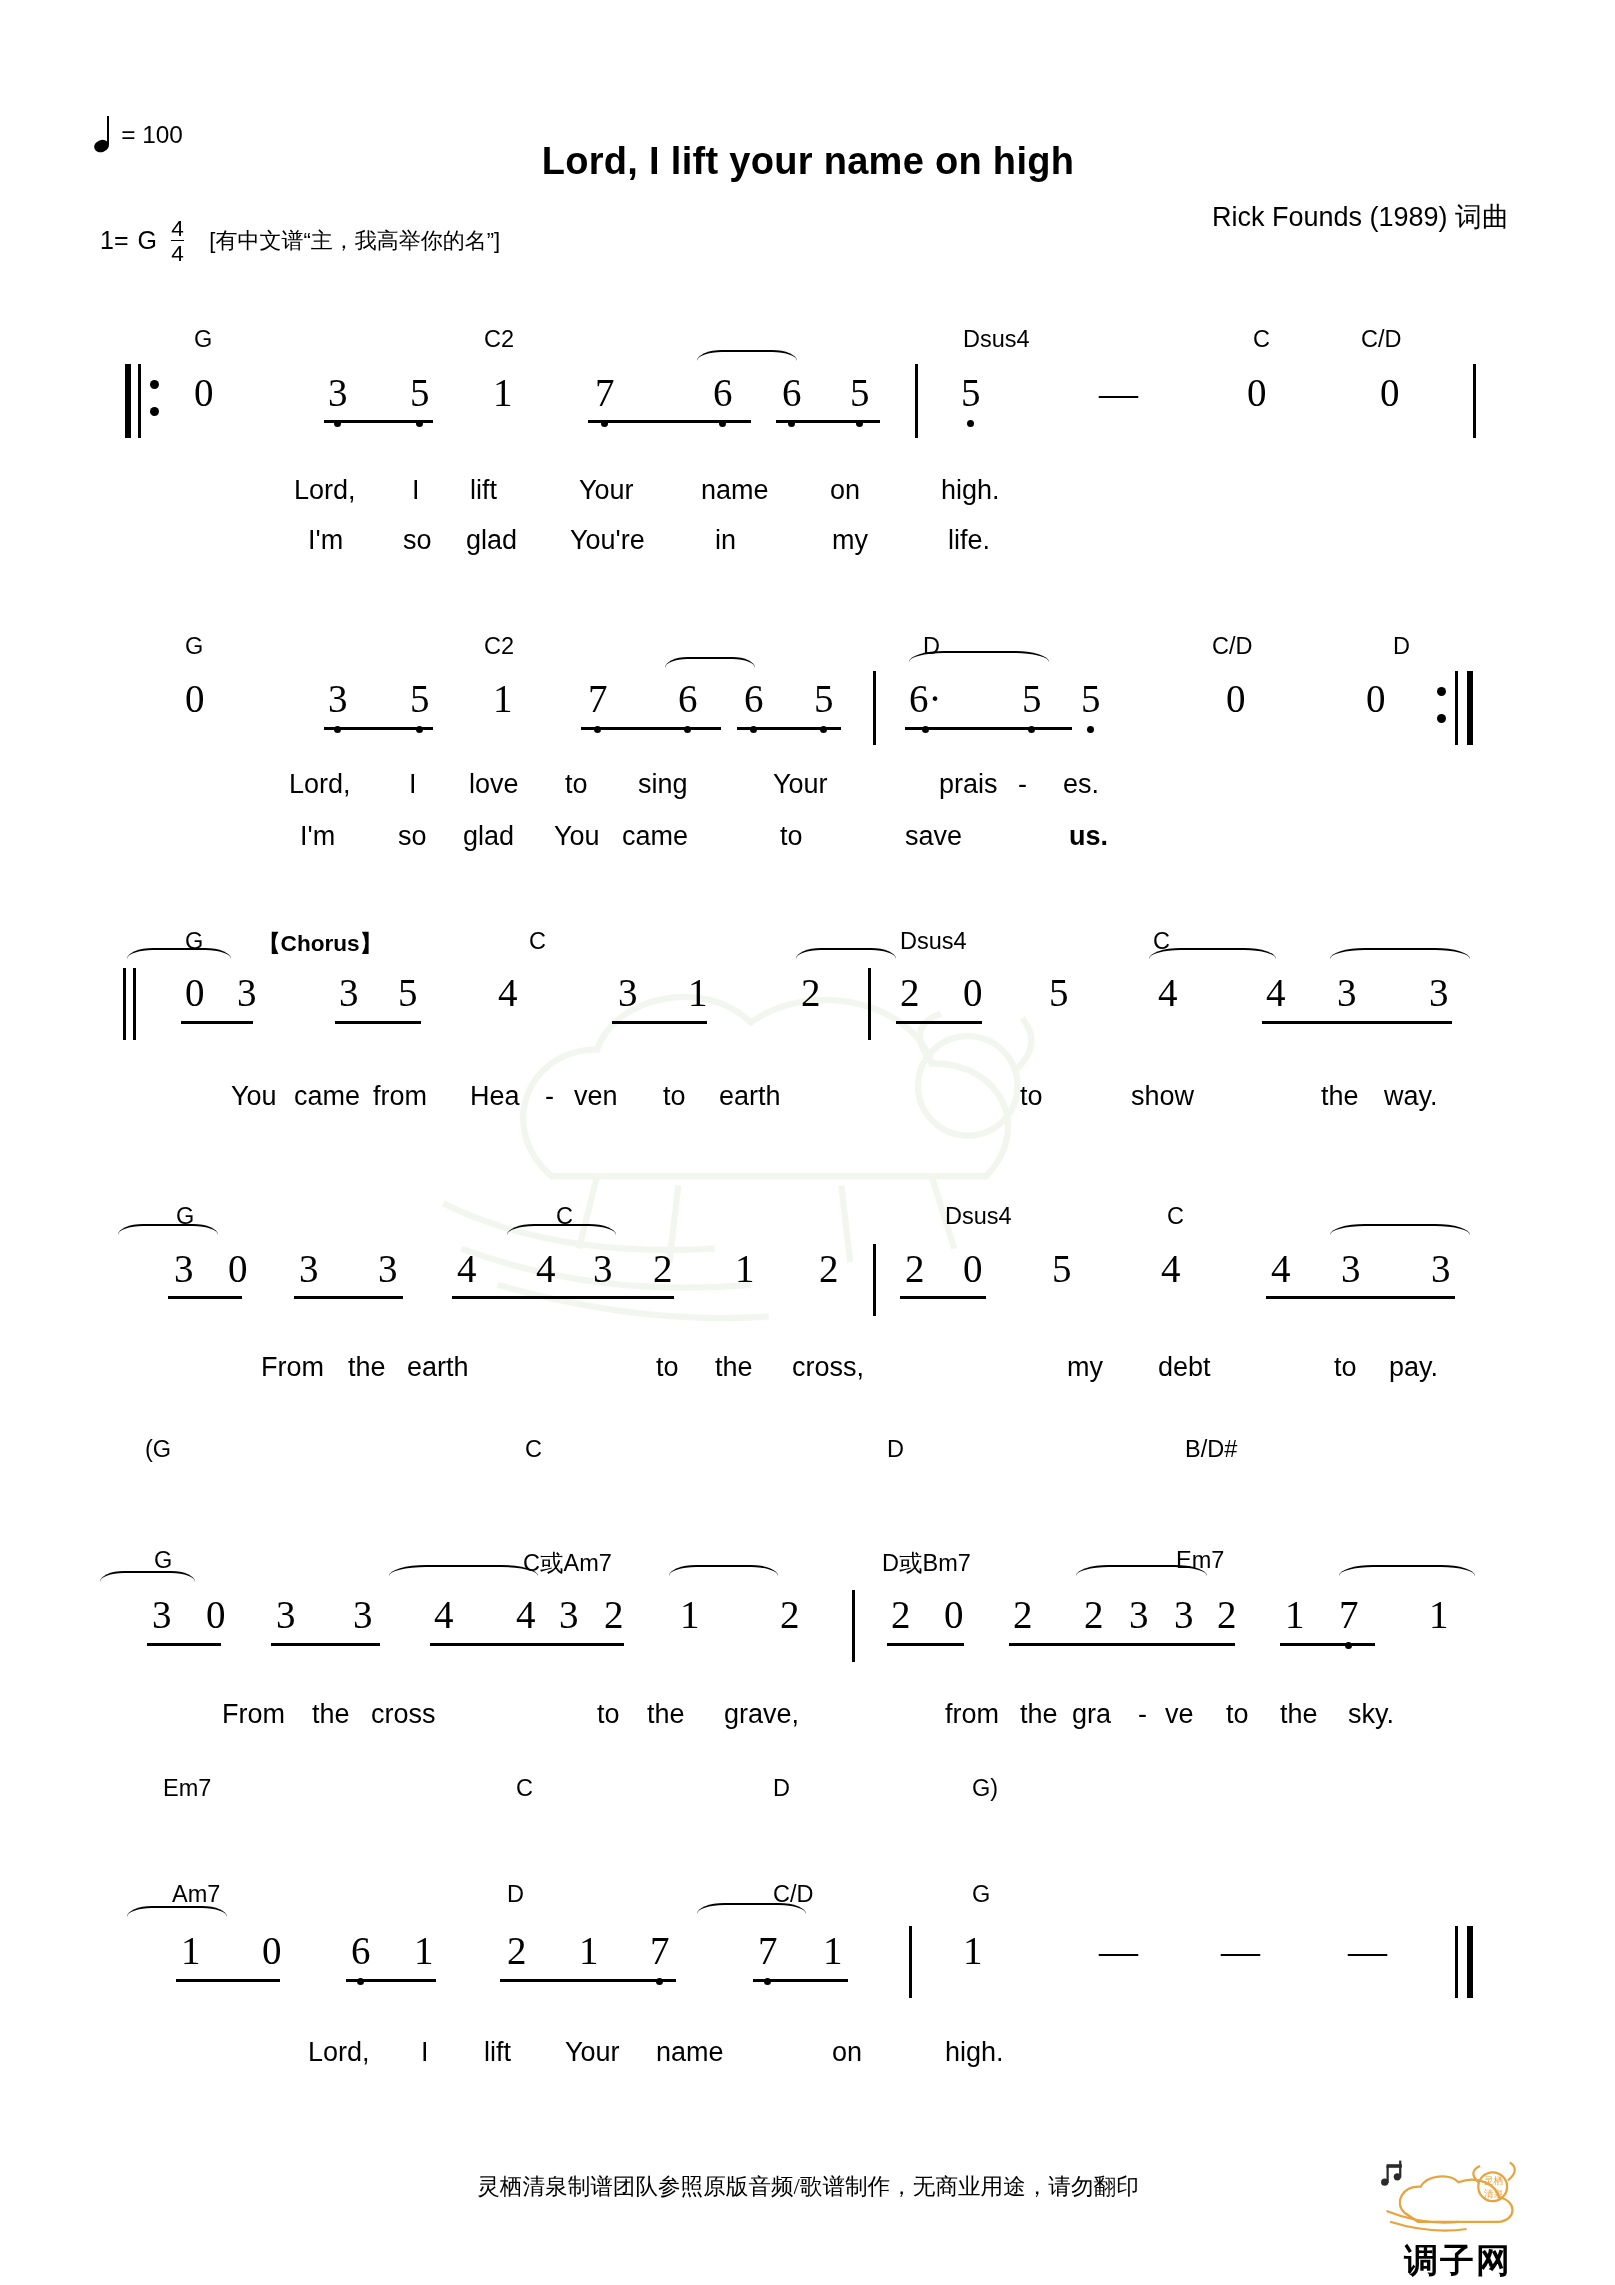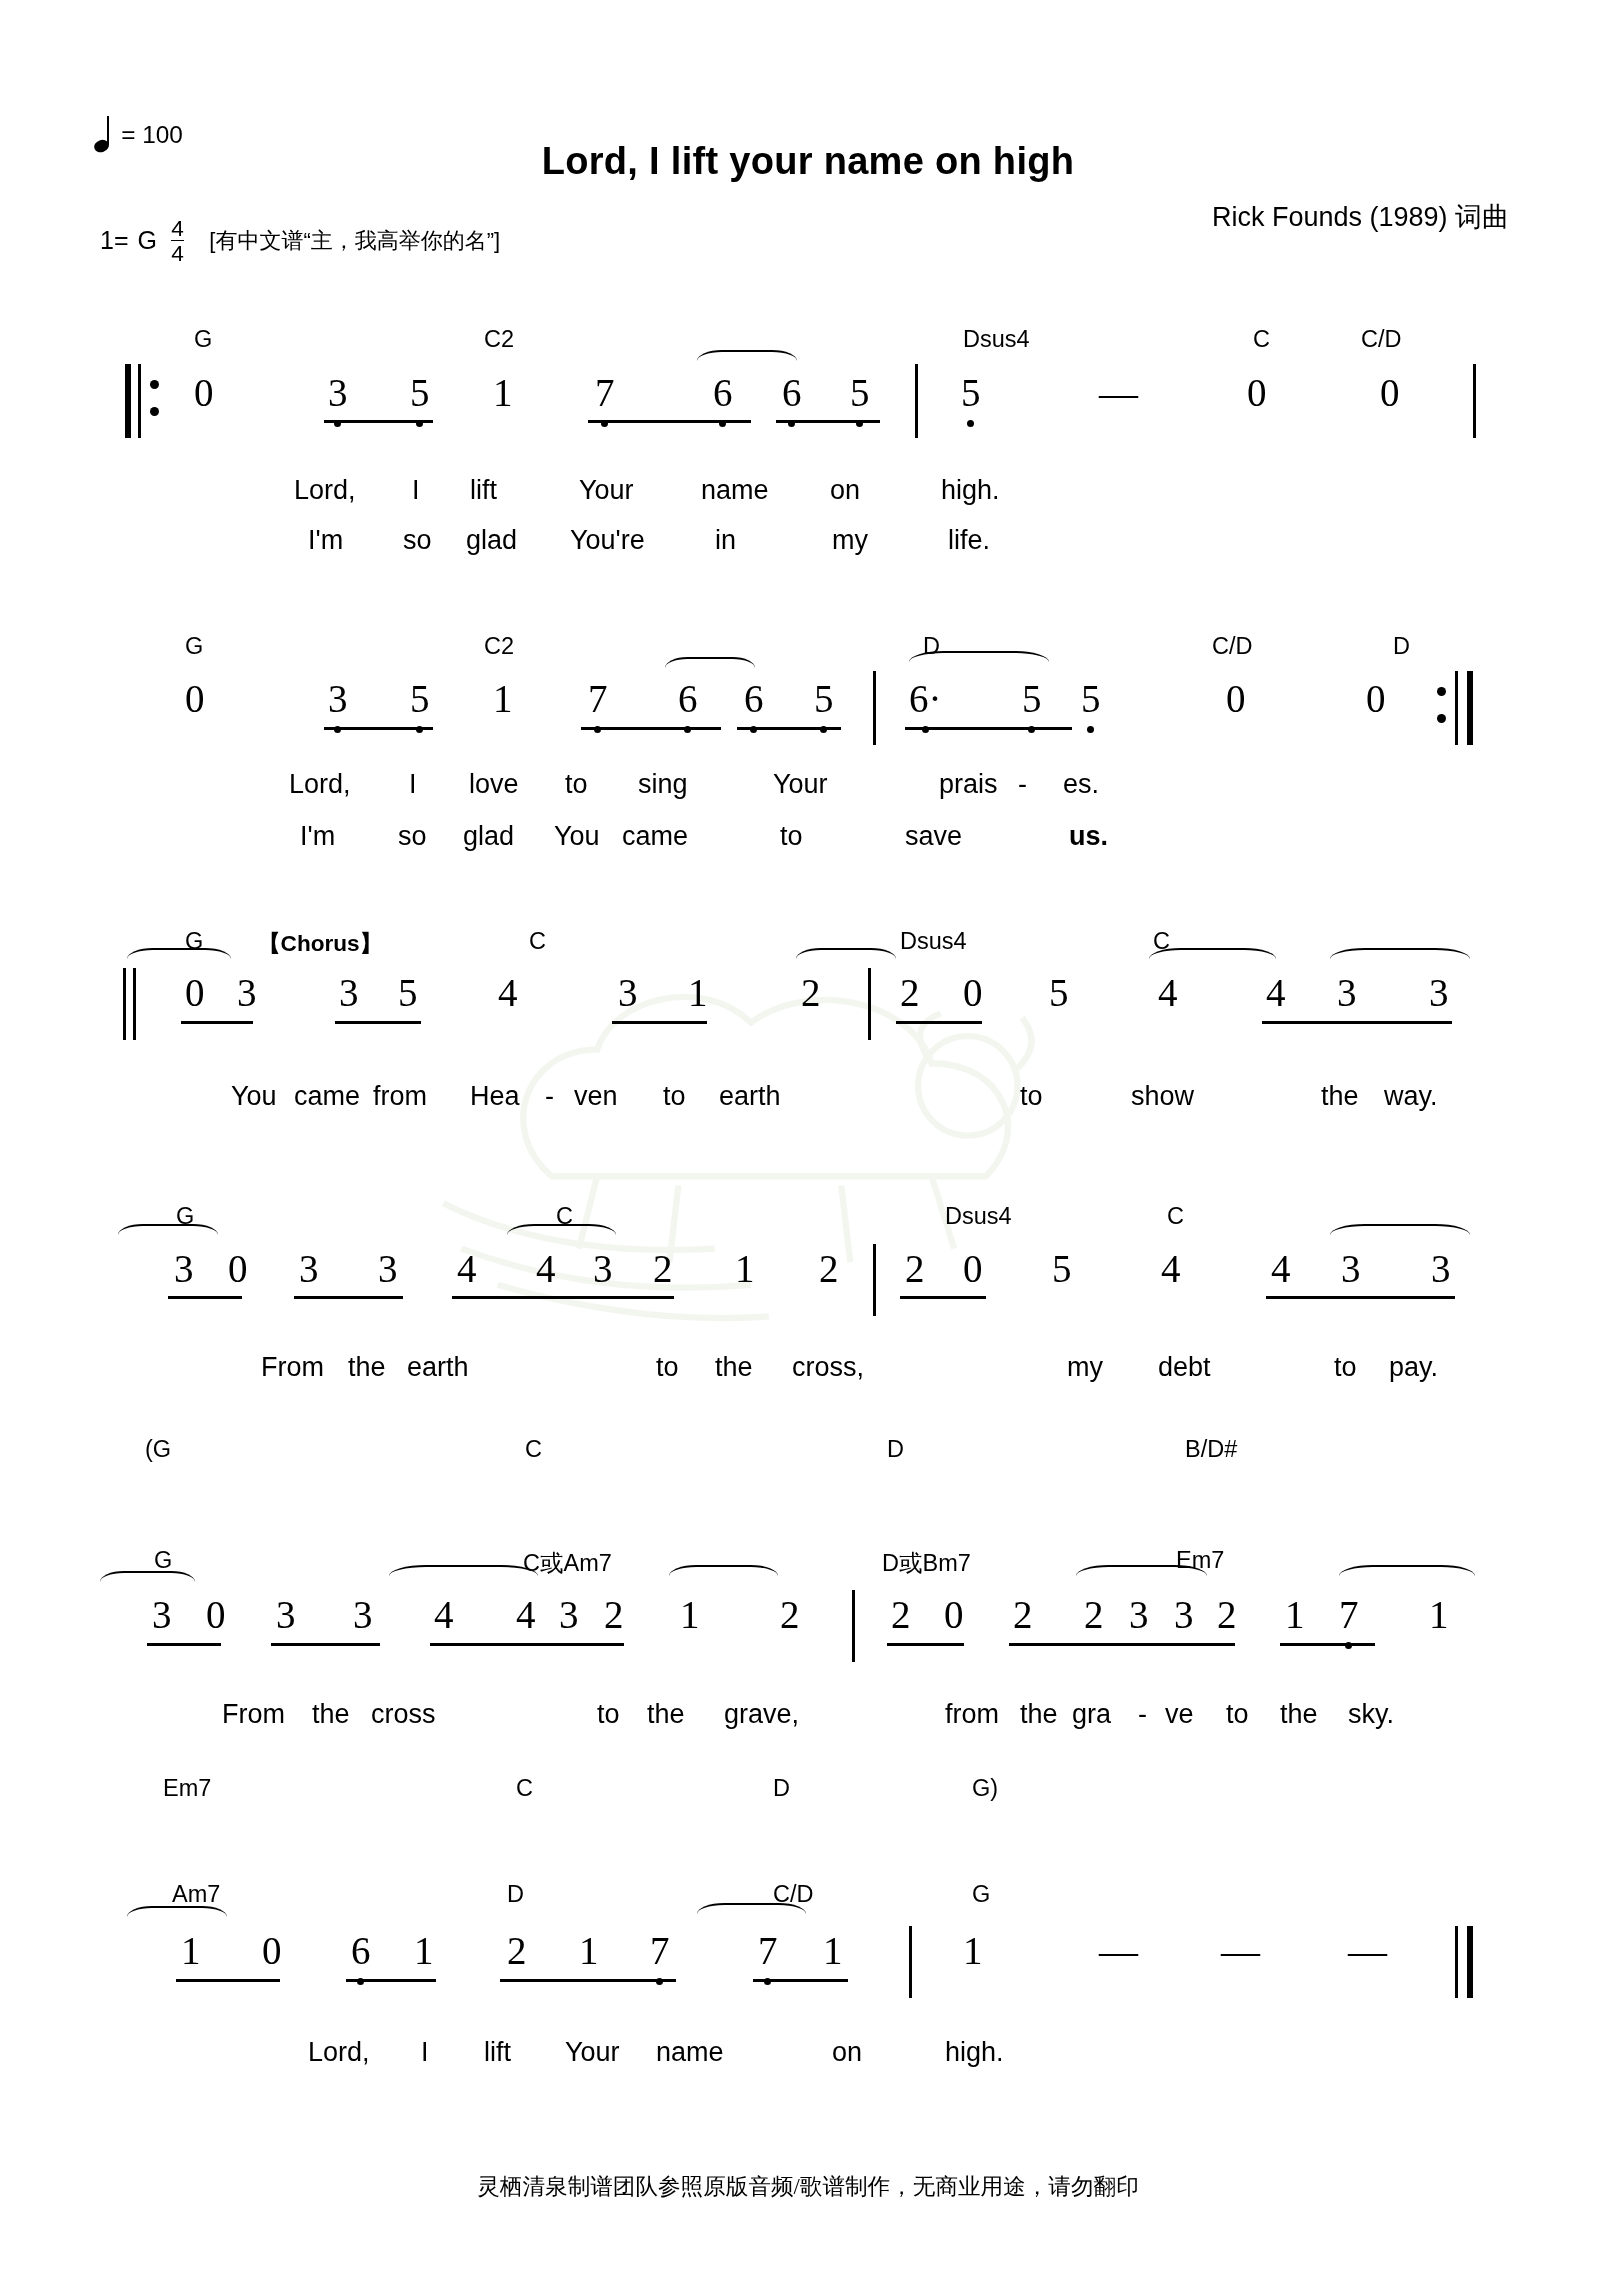--- a/index.html
+++ b/index.html
@@ -580,15 +580,39 @@
       <span class="lyric" style="left:484px; top:174px;">lift</span>
       <span class="lyric" style="left:565px; top:174px;">Your</span>
       <span class="lyric" style="left:656px; top:174px;">name</span>
       <span class="lyric" style="left:832px; top:174px;">on</span>
       <span class="lyric" style="left:945px; top:174px;">high.</span>
     </div>
   </div>
 
   <div class="footer-cn">灵栖清泉制谱团队参照原版音频/歌谱制作，无商业用途，请勿翻印</div>
 
+  <div class="brandbox">
+    <div class="logo">
+      <svg viewBox="0 0 180 90" width="163" height="81">
+        <g fill="none" stroke="#e8a33d" stroke-width="2.5">
+          <path d="M30 62 C18 50 28 32 48 33 C55 20 80 18 90 28 C110 20 132 30 135 45 C155 48 155 70 135 72 L45 72 Z"></path>
+          <circle cx="128" cy="33" r="16"></circle>
+          <path d="M112 28 q-12 -12 2 -18"></path>
+          <path d="M145 26 q14 -12 2 -20"></path>
+          <path d="M10 60 q40 16 80 12 M14 72 q45 14 85 8"></path>
+        </g>
+        <g fill="#2b2b2b">
+          <circle cx="8" cy="28" r="4"></circle>
+          <rect x="10" y="10" width="2.5" height="19"></rect>
+          <circle cx="22" cy="22" r="4"></circle>
+          <rect x="24" y="4" width="2.5" height="19"></rect>
+          <rect x="10" y="8" width="17" height="4"></rect>
+        </g>
+        <text x="118" y="30" font-size="11" fill="#e8a33d" font-family="Liberation Serif, serif">灵栖</text>
+        <text x="118" y="44" font-size="11" fill="#e8a33d" font-family="Liberation Serif, serif">清泉</text>
+      </svg>
+    </div>
+    <div class="cn">调子网</div>
+
+  </div>
 
 </div>
 
 
 </body></html>

